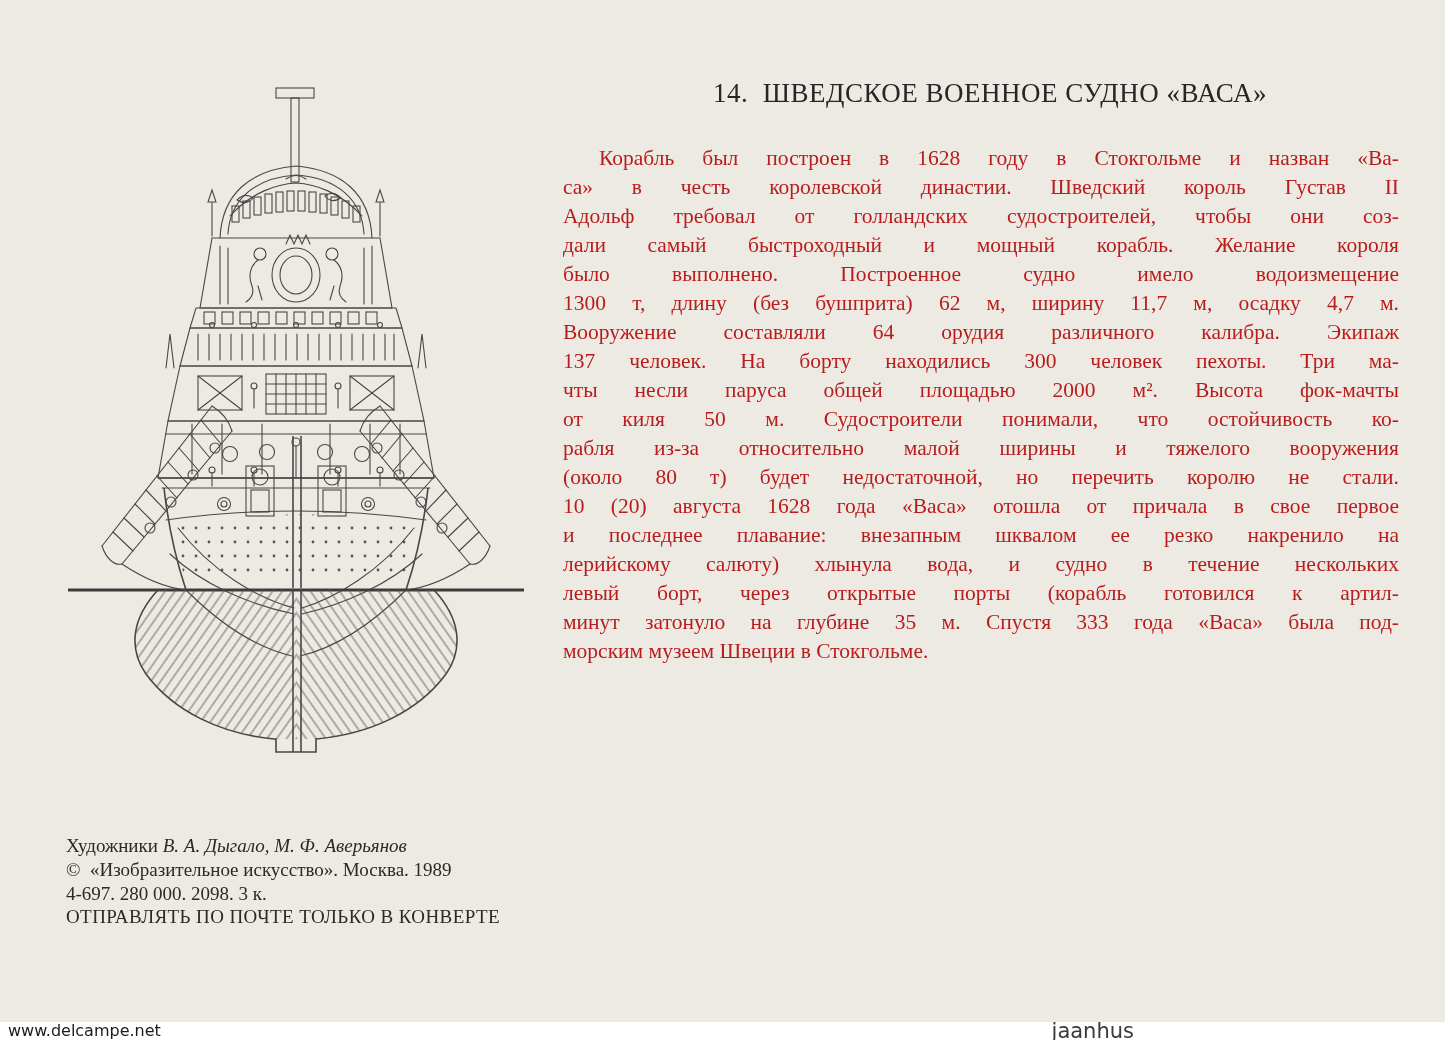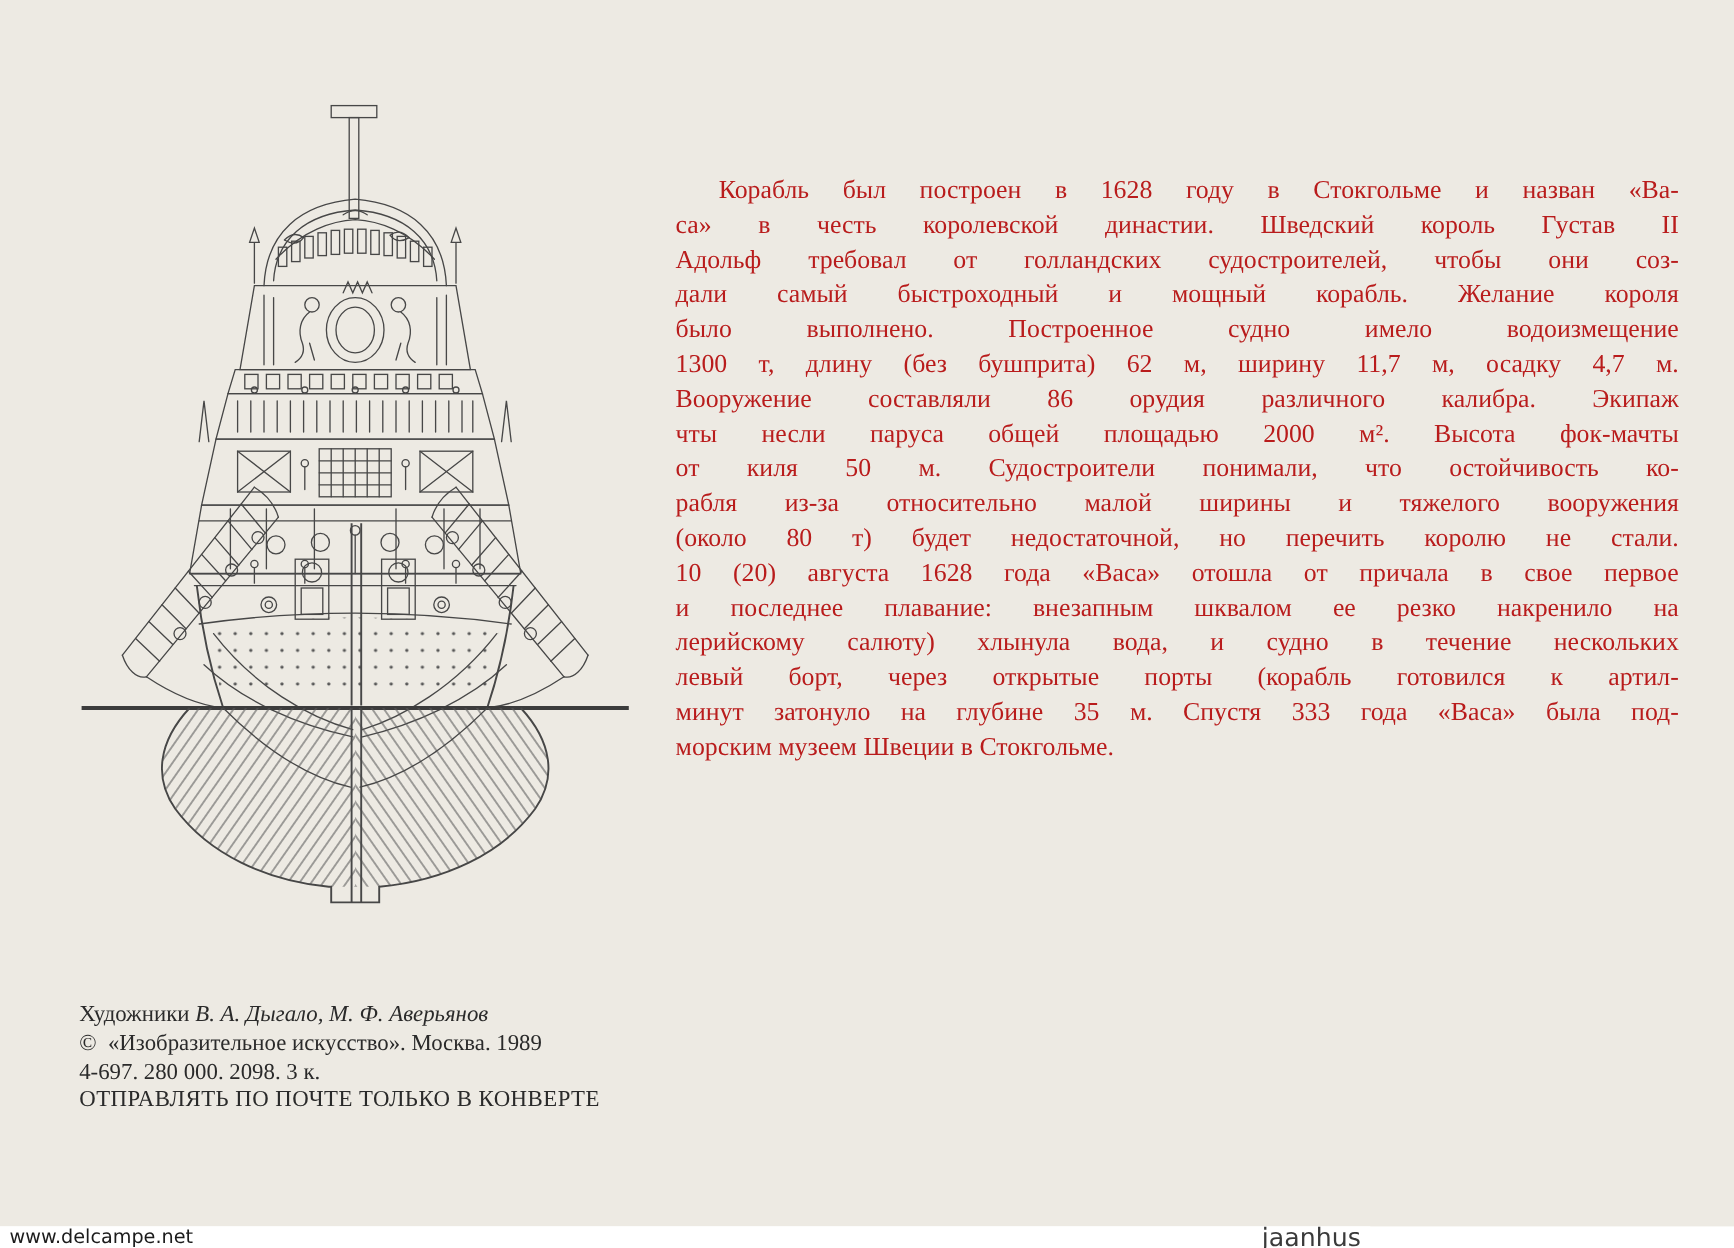--- a/index.html
+++ b/index.html
@@ -200,29 +200,31 @@
       <g>
         <path class="fillh" d="M96 514 C70 542 66 572 84 598 C112 636 160 658 212 663 L234 663 L234 514 Z" fill="url(#hatL)"></path>
         <path class="fillh" d="M372 514 C398 542 402 572 384 598 C356 636 308 658 256 663 L234 663 L234 514 Z" fill="url(#hatR)"></path>
         <path class="ln2" d="M96 514 C70 542 66 572 84 598 C112 636 160 658 212 663 L214 663 L214 676 L254 676 L254 663 C308 658 356 636 384 598 C402 572 398 542 372 514"></path>
         <path class="ln" d="M124 514 C160 550 196 572 230 580 M344 514 C308 550 272 572 238 580"></path>
         <path class="ln2" d="M231 514 L231 676 M239 514 L239 676"></path>
       </g>
     </svg>
   </div>
 
+  <div class="title">14.  ШВЕДСКОЕ ВОЕННОЕ СУДНО «ВАСА»</div>
 
   <div class="bodytext">
       <div class="bline">Корабль был построен в 1628 году в Стокгольме и назван «Ва-</div>
       <div class="bline">са» в честь королевской династии. Шведский король Густав II</div>
       <div class="bline">Адольф требовал от голландских судостроителей, чтобы они соз-</div>
       <div class="bline">дали самый быстроходный и мощный корабль. Желание короля</div>
       <div class="bline">было выполнено. Построенное судно имело водоизмещение</div>
       <div class="bline">1300 т, длину (без бушприта) 62 м, ширину 11,7 м, осадку 4,7 м.</div>
-      <div class="bline">Вооружение составляли 86 орудия различного калибра. Экипаж</div>
+      <div class="bline">Вооружение составляли 64 орудия различного калибра. Экипаж</div>
+      <div class="bline">137 человек. На борту находились 300 человек пехоты. Три ма-</div>
       <div class="bline">чты несли паруса общей площадью 2000 м². Высота фок-мачты</div>
       <div class="bline">от киля 50 м. Судостроители понимали, что остойчивость ко-</div>
       <div class="bline">рабля из-за относительно малой ширины и тяжелого вооружения</div>
       <div class="bline">(около 80 т) будет недостаточной, но перечить королю не стали.</div>
       <div class="bline">10 (20) августа 1628 года «Васа» отошла от причала в свое первое</div>
       <div class="bline">и последнее плавание: внезапным шквалом ее резко накренило на</div>
       <div class="bline">лерийскому салюту) хлынула вода, и судно в течение нескольких</div>
       <div class="bline">левый борт, через открытые порты (корабль готовился к артил-</div>
       <div class="bline">минут затонуло на глубине 35 м. Спустя 333 года «Васа» была под-</div>
       <div class="bline">морским музеем Швеции в Стокгольме.</div>

